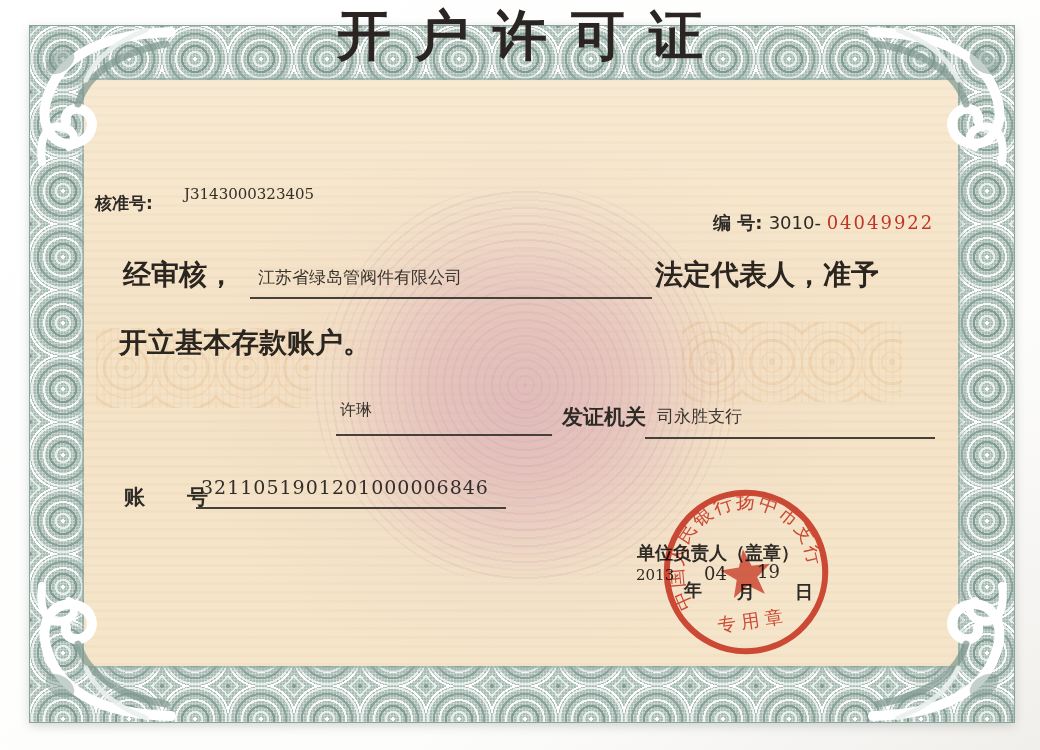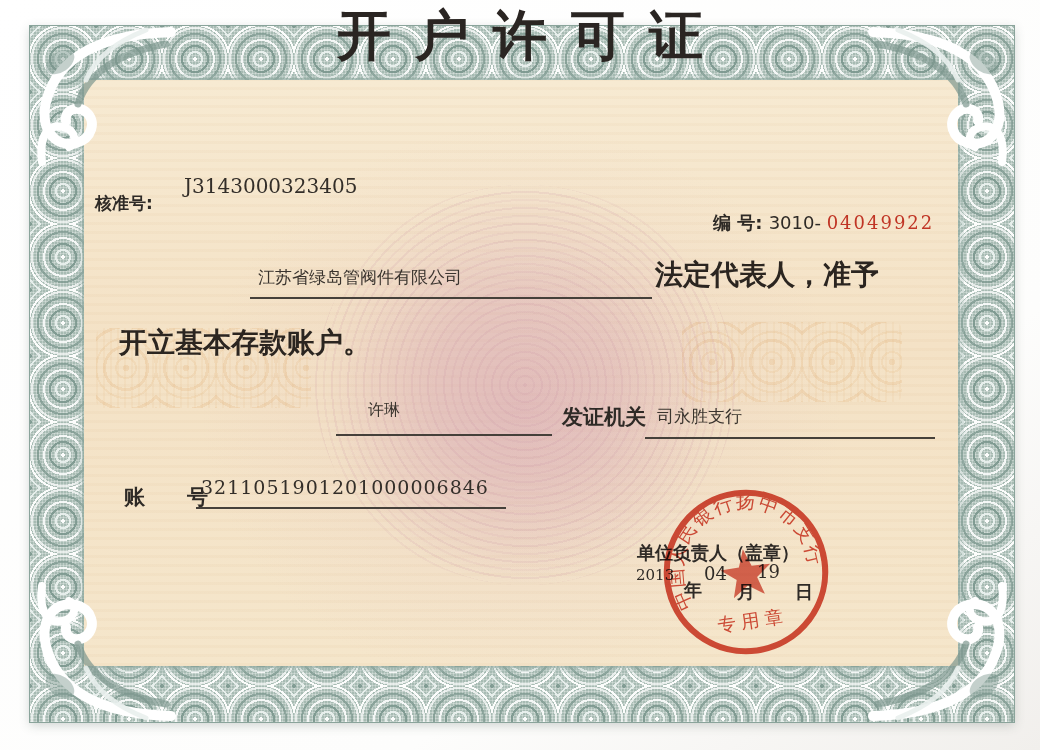--- a/index.html
+++ b/index.html
@@ -128,33 +128,34 @@
       <path d="M140,22 C95,30 62,50 52,82" fill="none" stroke="#7d978e" stroke-width="7" stroke-linecap="round" opacity=".7"></path>
       <path d="M120,8 C90,20 70,35 60,58" fill="none" stroke="#e9f0ed" stroke-width="5" stroke-linecap="round" opacity=".9"></path>
       <path d="M16,140 C12,112 24,100 40,106 C50,110 51,122 43,125" fill="none" stroke="#ffffff" stroke-width="8" stroke-linecap="round"></path>
       <ellipse cx="34" cy="40" rx="16" ry="10" fill="#7d978e" opacity=".45" transform="rotate(-35 34 40)"></ellipse>
     </svg>
   </div>
 
   <div class="txt title">开户许可证</div>
 
   <div class="txt lbl" style="left:95px; top:192px; font-size:17px;">核准号:</div>
-  <div class="txt serif" style="left:184px; top:174px; font-size:20px; color:#332e29;">J3143000323405</div>
+  <div class="txt serif" style="left:184px; top:185px; font-size:15px; color:#332e29;">J3143000323405</div>
 
   <div class="txt" style="left:690px; top:190px; font-size:18px;">
     <span class="lbl">编 号: </span><span>3010- </span><span class="serif red" style="letter-spacing:2px;">04049922</span>
   </div>
 
+  <div class="txt big" style="left:123px; top:256px;">经审核，</div>
   <div class="txt serif" style="left:258px; top:266px; font-size:17px; color:#3a342e;">江苏省绿岛管阀件有限公司</div>
   <div class="underline" style="left:250px; top:297px; width:402px;"></div>
   <div class="txt big" style="left:655px; top:256px;">法定代表人，准予</div>
 
   <div class="txt big" style="left:119px; top:324px;">开立基本存款账户。</div>
 
-  <div class="txt serif" style="left:340px; top:400px; font-size:16px; color:#3a342e;margin-left:28px;">许琳</div>
+  <div class="txt serif" style="left:340px; top:400px; font-size:16px; color:#3a342e;">许琳</div>
   <div class="underline" style="left:336px; top:434px; width:216px;"></div>
 
   <div class="txt lbl" style="left:562px; top:403px; font-size:21px;">发证机关</div>
   <div class="txt serif" style="left:657px; top:405px; font-size:17px; color:#3a342e;">司永胜支行</div>
   <div class="underline" style="left:645px; top:437px; width:290px;"></div>
 
   <div class="txt lbl" style="left:124px; top:483px; font-size:21px;">账　　号</div>
   <div class="txt serif" style="left:201px; top:476px; font-size:19px; letter-spacing:1px; color:#332e29;">3211051901201000006846</div>
   <div class="underline" style="left:196px; top:507px; width:310px;"></div>
 

